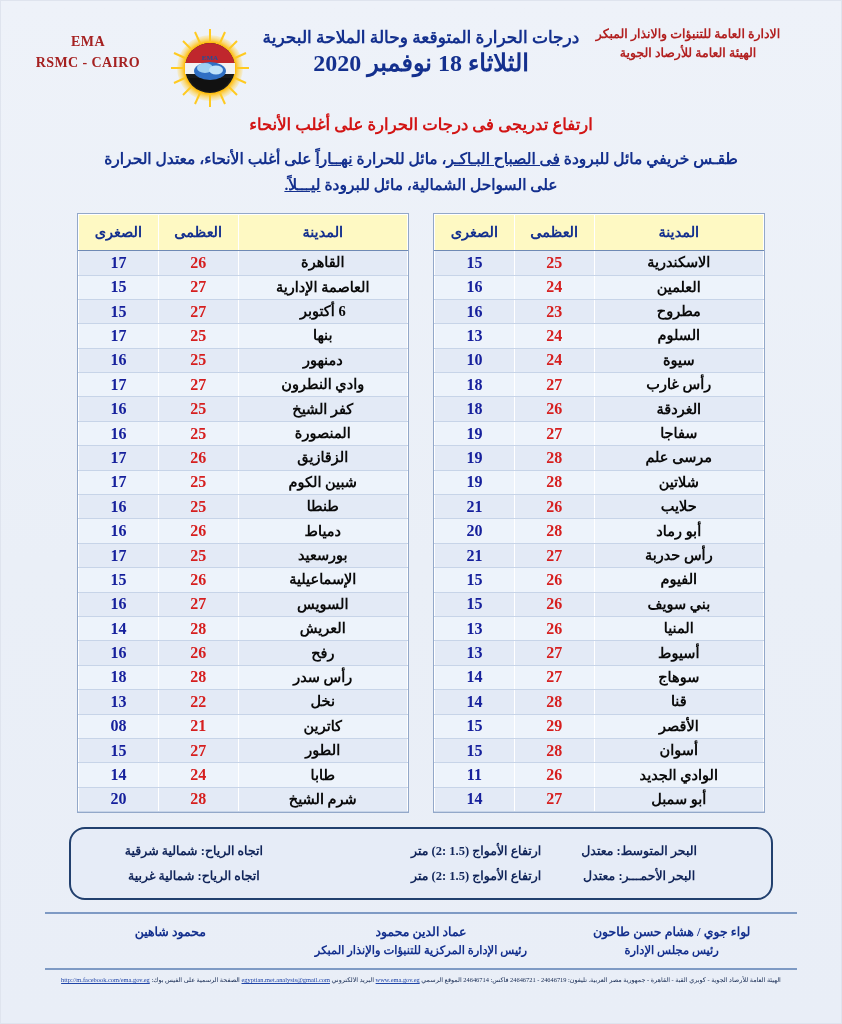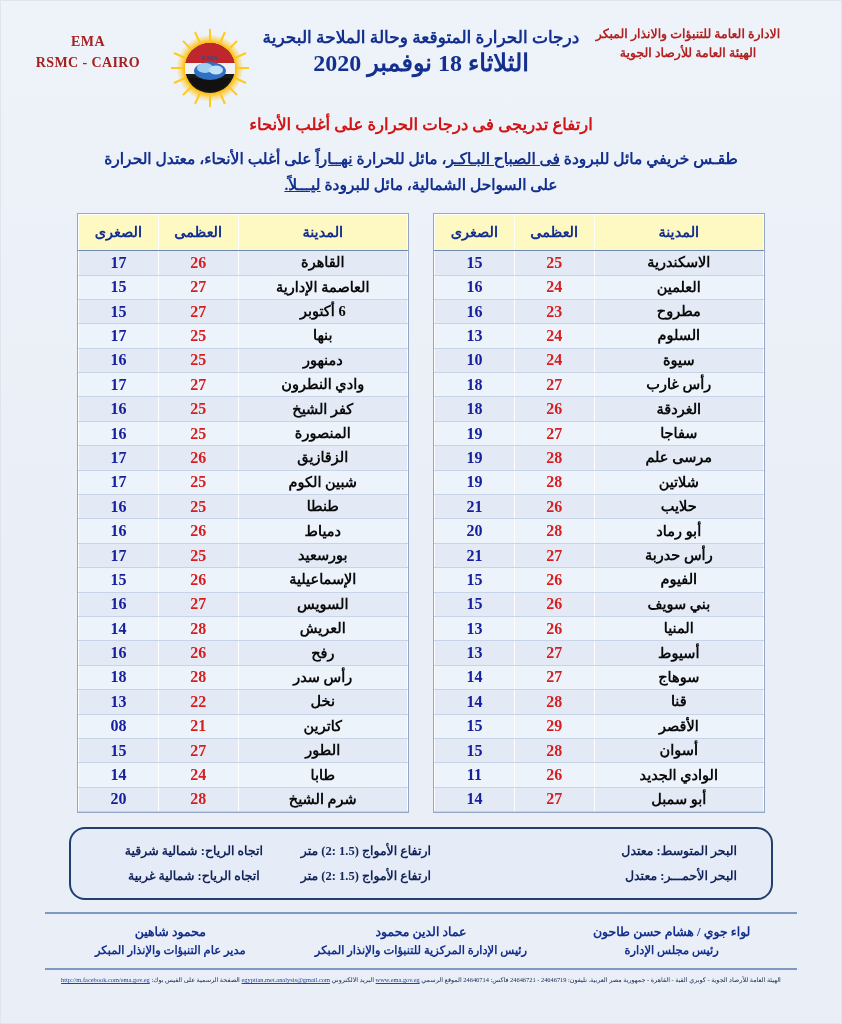--- a/index.html
+++ b/index.html
@@ -154,22 +154,22 @@
   .marine-row {
     display: flex;
     flex-direction: row;
     align-items: center;
     height: 25px;
     font-family: "Liberation Serif","DejaVu Serif",serif;
     color: #11255a;
     font-weight: bold;
     font-size: 12.5px;
   }
-  .m-sea   { width: 32%; text-align: right; padding-right: 18px; box-sizing:border-box;font-family:Liberation Serif, serif;}
-  .m-waves { width: 36%; text-align: left; }
+  .m-sea   { width: 32%; text-align: center; padding-right: 18px; box-sizing:border-box;font-family:Liberation Serif, serif;}
+  .m-waves { width: 36%; text-align: right; }
   .m-wind  { width: 32%; text-align: center; }
   .m-val { font-weight: bold; }
 
   
   .sig-sep {
     margin: 12px 44px 0 44px;
     height: 2px;
     background: #7e9ac4;
   }
   .sigs {
@@ -584,21 +584,20 @@
     <div class="sig">
       <div class="name">لواء جوي / هشام حسن طاحون</div>
       <div class="role">رئيس مجلس الإدارة</div>
     </div>
     <div class="sig">
       <div class="name">عماد الدين محمود</div>
       <div class="role">رئيس الإدارة المركزية للتنبؤات والإنذار المبكر</div>
     </div>
     <div class="sig">
       <div class="name">محمود شاهين</div>
-      <div class="role">مدير عام التنبؤات والإنذار المبكر</div>
     </div>
   </div>
   <div class="sig-sep2"></div>
 
   <div class="footer">
     <span>الهيئة العامة للأرصاد الجوية - كوبري القبة - القاهرة - جمهورية مصر العربية. تليفون: 24646719 - 24646721 فاكس: 24646714</span>
     <span>الموقع الرسمي</span>
     <span class="lnk">www.ema.gov.eg</span>
     <span>البريد الالكتروني</span>
     <span class="lnk">egyptian.met.analysis@gmail.com</span>

